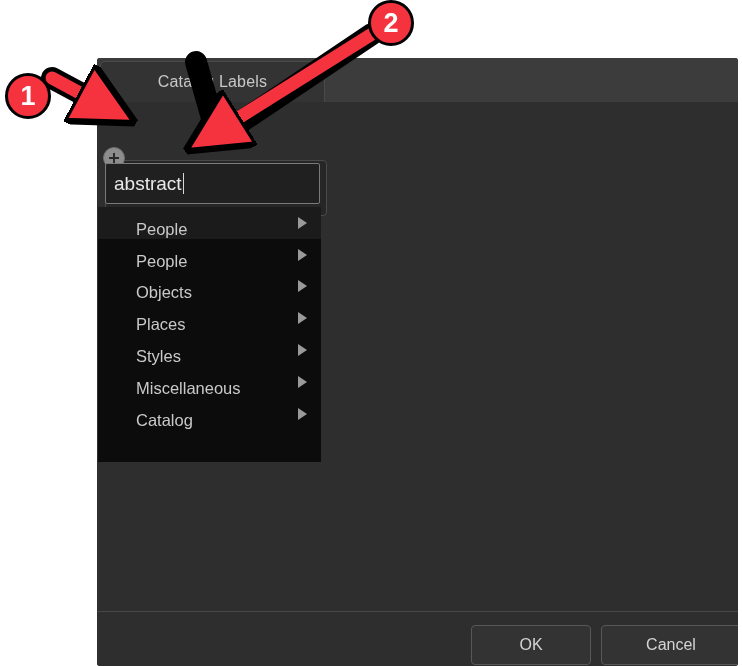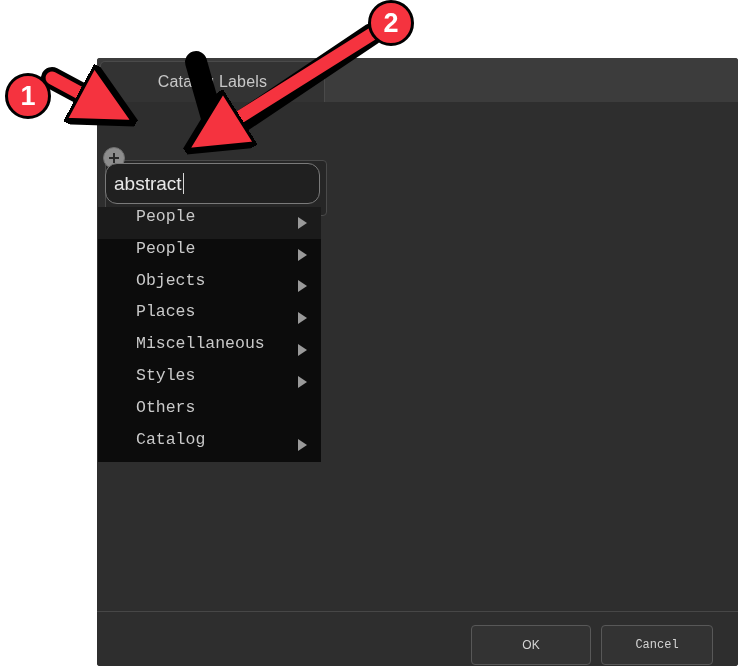--- a/index.html
+++ b/index.html
@@ -127,21 +127,21 @@
 
   
   .search-wrap {
     position: absolute;
     left: 8px;
     top: 61px;
     width: 215px;
     height: 41px;
     background: #202020;
     border: 1px solid #7a7a7a;
-    border-radius: 12px;
+    border-radius: 2px;
     box-sizing: border-box;
     display: flex;
     align-items: center;
     padding-left: 8px;
   }
   .search-text {
     color: #e8e8e8;
     font-size: 19px;
     line-height: 1;
   }
@@ -161,27 +161,26 @@
     top: 105px;
     width: 223px;
     height: 255px;
     background: #0c0c0c;
     box-sizing: border-box;
   }
   .menu-item {
     position: relative;
     height: 31.8px;
     display: flex;
-    align-items: flex-start;
+    align-items: flex-end;
     padding-left: 38px;
     padding-right: 14px;
     color: #c9c9c9;
     font-size: 16.5px;
     box-sizing: border-box;
-    font-family: Liberation Mono, monospace;
   }
   .menu-item.hl {
     background: #1b1b1b;
   }
   .menu-item .arrow {
     position: absolute;
     right: 14px;
     top: 50%;
     transform: translateY(-50%);
     width: 0;
@@ -210,28 +209,28 @@
   }
   .btn {
     position: absolute;
     top: 13px;
     height: 40px;
     background: #333333;
     border: 1px solid #585858;
     border-radius: 4px;
     box-sizing: border-box;
     color: #d4d4d4;
-    font-size: 12px;
+    font-size: 16px;
     display: flex;
     align-items: center;
     justify-content: center;
     cursor: pointer;
   }
   .btn-ok     { left: 374px; width: 120px; }
-  .btn-cancel { left: 504px; width: 112px; font-family: Liberation Mono, monospace; }
+  .btn-cancel { left: 504px; width: 140px; }
 
   
   .anno-layer {
     position: absolute;
     left: 0; top: 0;
     width: 742px; height: 666px;
     pointer-events: none;
   }
   .badge {
     position: absolute;
@@ -297,32 +296,29 @@
           <span>Objects</span>
           <span class="arrow"></span>
         </div>
 
         <div class="menu-item">
           <span>Places</span>
           <span class="arrow"></span>
         </div>
 
         <div class="menu-item">
+          <span>Styles</span>
+          <span class="arrow"></span>
+        </div>
+
+        <div class="menu-item">
           <span>Miscellaneous</span>
           <span class="arrow"></span>
         </div>
 
-        <div class="menu-item">
-          <span>Styles</span>
-          <span class="arrow"></span>
-        </div>
-
-        <div class="menu-item">
-          <span>Others</span>
-        </div>
 
         <div class="menu-item">
           <span>Catalog</span>
           <span class="arrow"></span>
         </div>
 
       </div>
     </div>
 
     <div class="footer-sep"></div>

